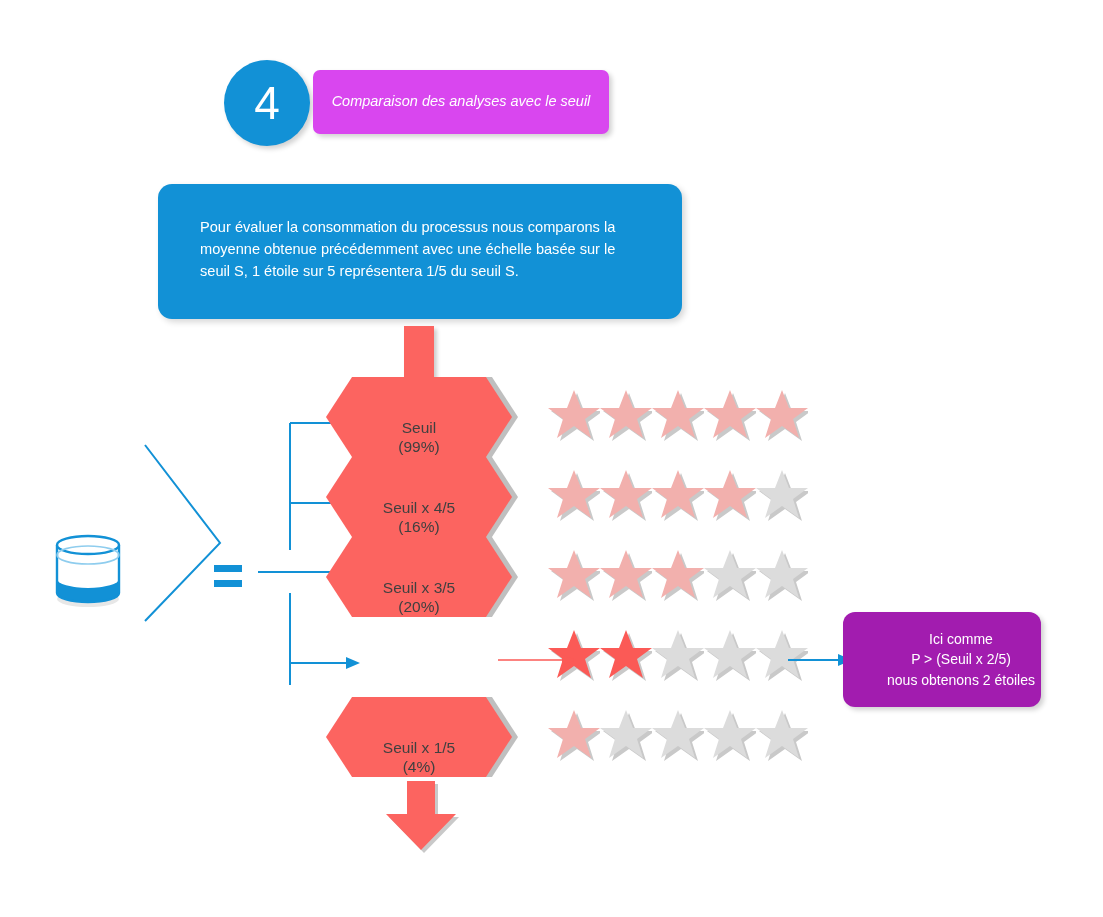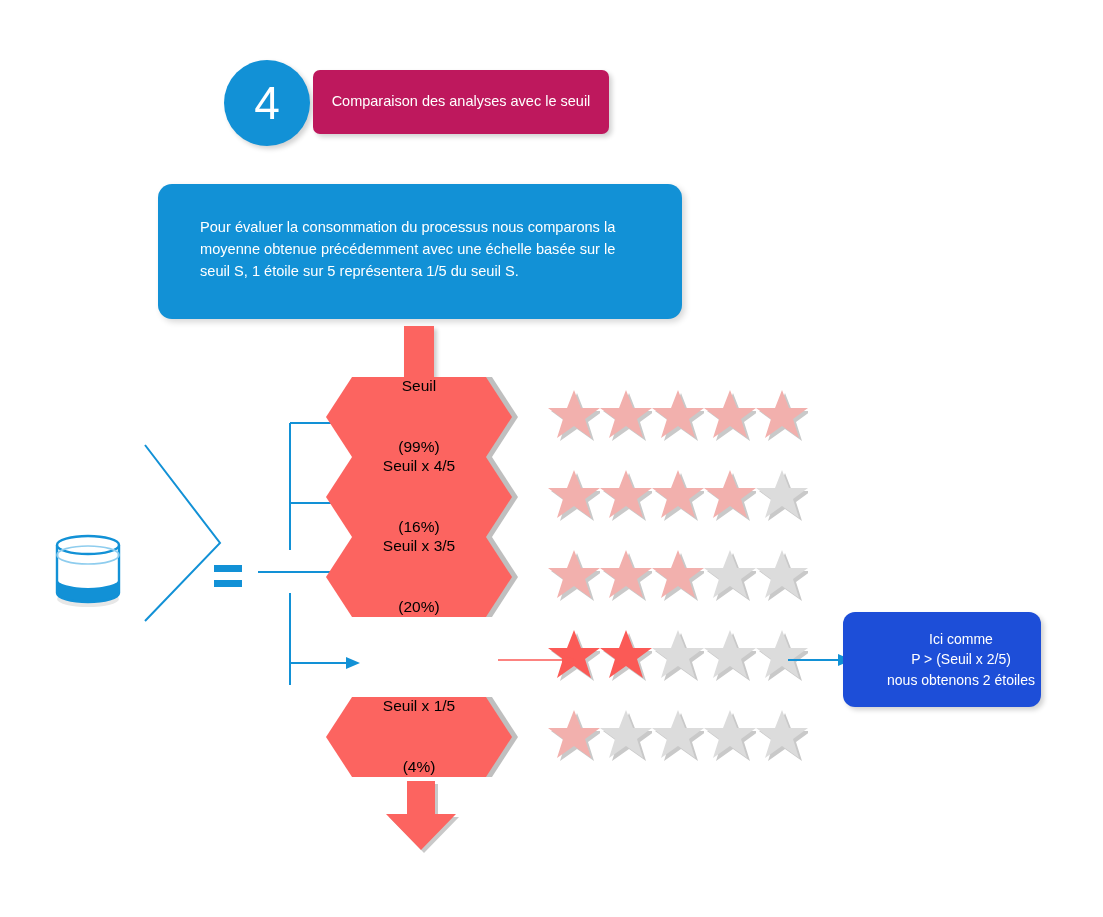--- a/index.html
+++ b/index.html
@@ -25,29 +25,30 @@
     display: flex; align-items: center; justify-content: center;
     font-size: 46px;
     font-weight: 300;
     letter-spacing: 0;
     box-shadow: 3px 3px 5px rgba(0,0,0,0.18);
   }
   .header-banner {
     position: absolute;
     left: 313px; top: 70px;
     width: 296px; height: 64px;
-    background: #be185d;
+    background: #d946ef;
     border-radius: 7px;
     color: #ffffff;
     display: flex; align-items: center; justify-content: center;
     text-align: center;
     font-size: 14.5px;
     line-height: 1.35;
     padding: 0 16px;
     box-shadow: 3px 3px 5px rgba(0,0,0,0.18);
+    font-style: italic;
   }
 
   
   .desc-box {
     position: absolute;
     left: 158px; top: 171px;
     width: 524px; height: 135px;
     background: #1291d6;
     border-radius: 14px;
     color: #ffffff;
@@ -73,23 +74,23 @@
   }
 
   
   .hex-stack { position: absolute; left: 326px; top: 377px; width: 200px; height: 400px; }
   .hex {
     position: absolute;
     left: 0;
     width: 186px; height: 80px;
     background: #fc6460;
     clip-path: polygon(14% 0%, 86% 0%, 100% 50%, 86% 100%, 14% 100%, 0% 50%);
-    color: #000000;
+    color: #404040;
     display: flex; flex-direction: column;
-    align-items: center; justify-content: space-between;
+    align-items: center; justify-content: flex-end;
     font-size: 15.5px;
     line-height: 1.22;
     text-align: center;
   }
   .hex-shadow {
     position: absolute;
     left: 6px;
     width: 186px; height: 80px;
     background: #bfbfbf;
     clip-path: polygon(14% 0%, 86% 0%, 100% 50%, 86% 100%, 14% 100%, 0% 50%);
@@ -120,21 +121,21 @@
   
   .star-rows { position: absolute; left: 548px; top: 385px; width: 260px; height: 390px; }
   .star-row { position: absolute; left: 0; width: 260px; height: 56px; display: flex; gap: 0px; }
   .star { width: 52px; height: 56px; flex: 0 0 52px; }
 
   
   .callout {
     position: absolute;
     left: 843px; top: 612px;
     width: 198px; height: 95px;
-    background: #1d4ed8;
+    background: #a21caf;
     border-radius: 12px;
     color: #ffffff;
     font-size: 14px;
     line-height: 1.45;
     text-align: center;
     display: flex; flex-direction: column;
     align-items: center; justify-content: center;
     box-shadow: 3px 3px 5px rgba(0,0,0,0.18);
     padding-left: 38px;
   }

